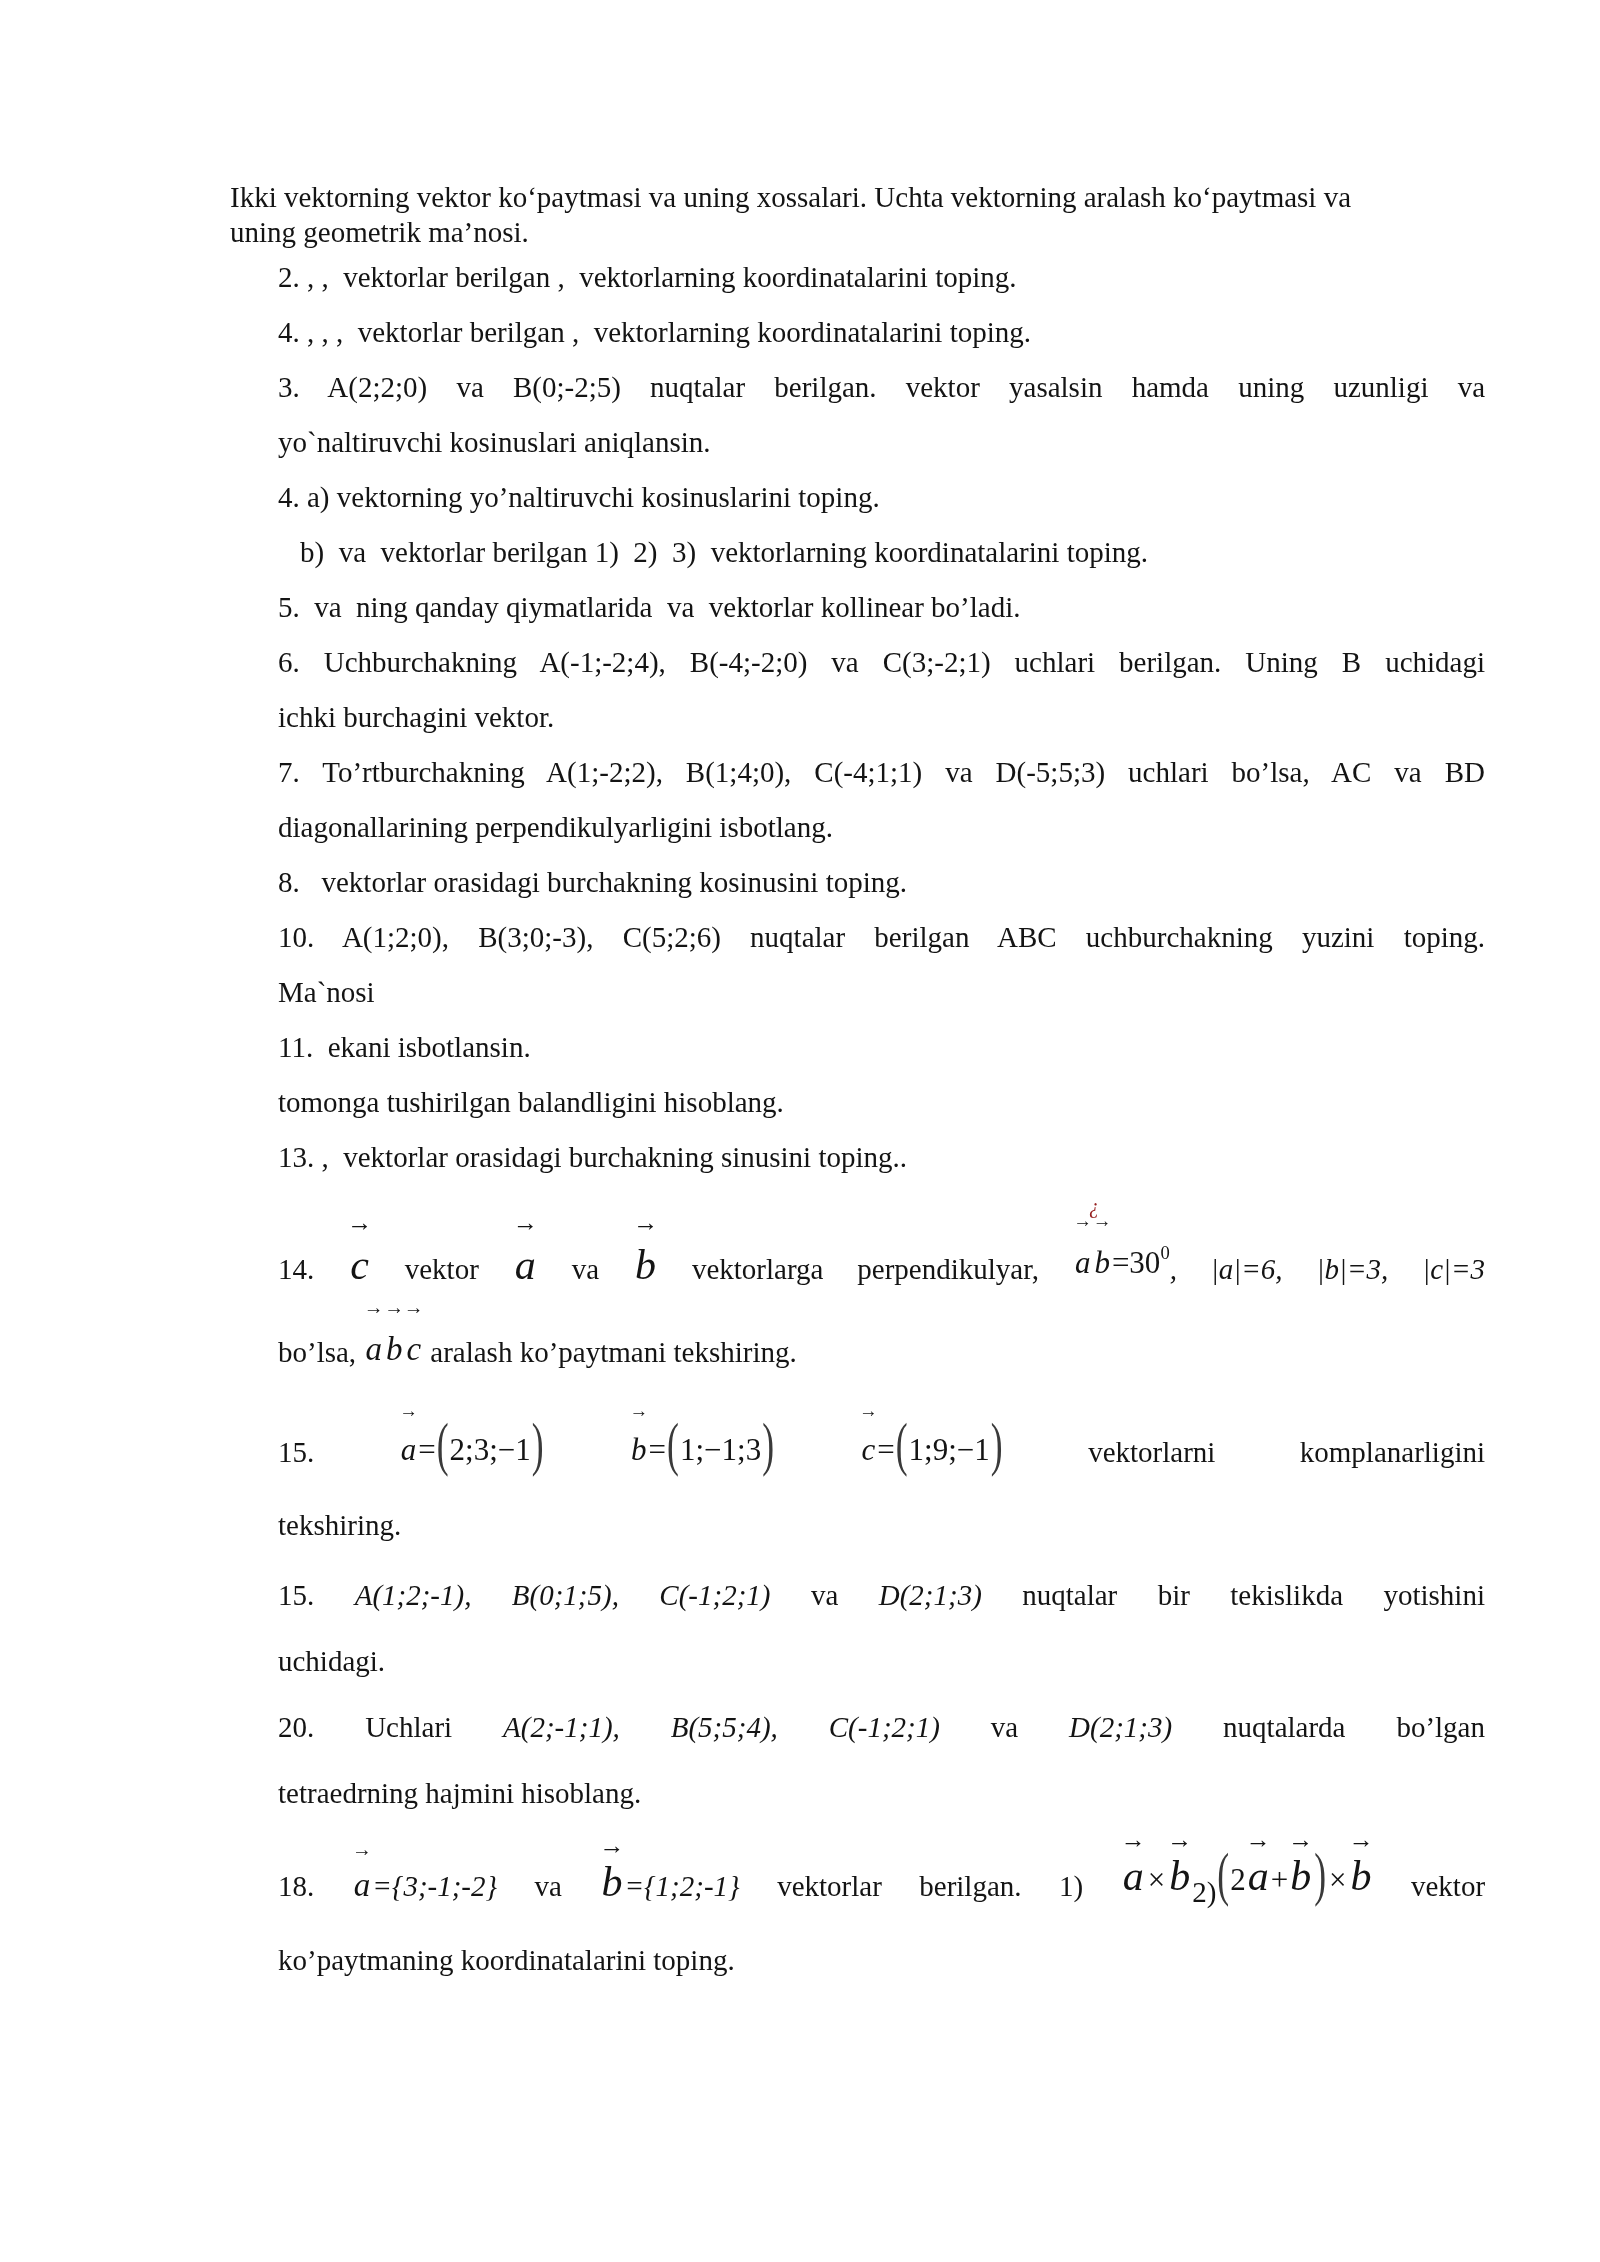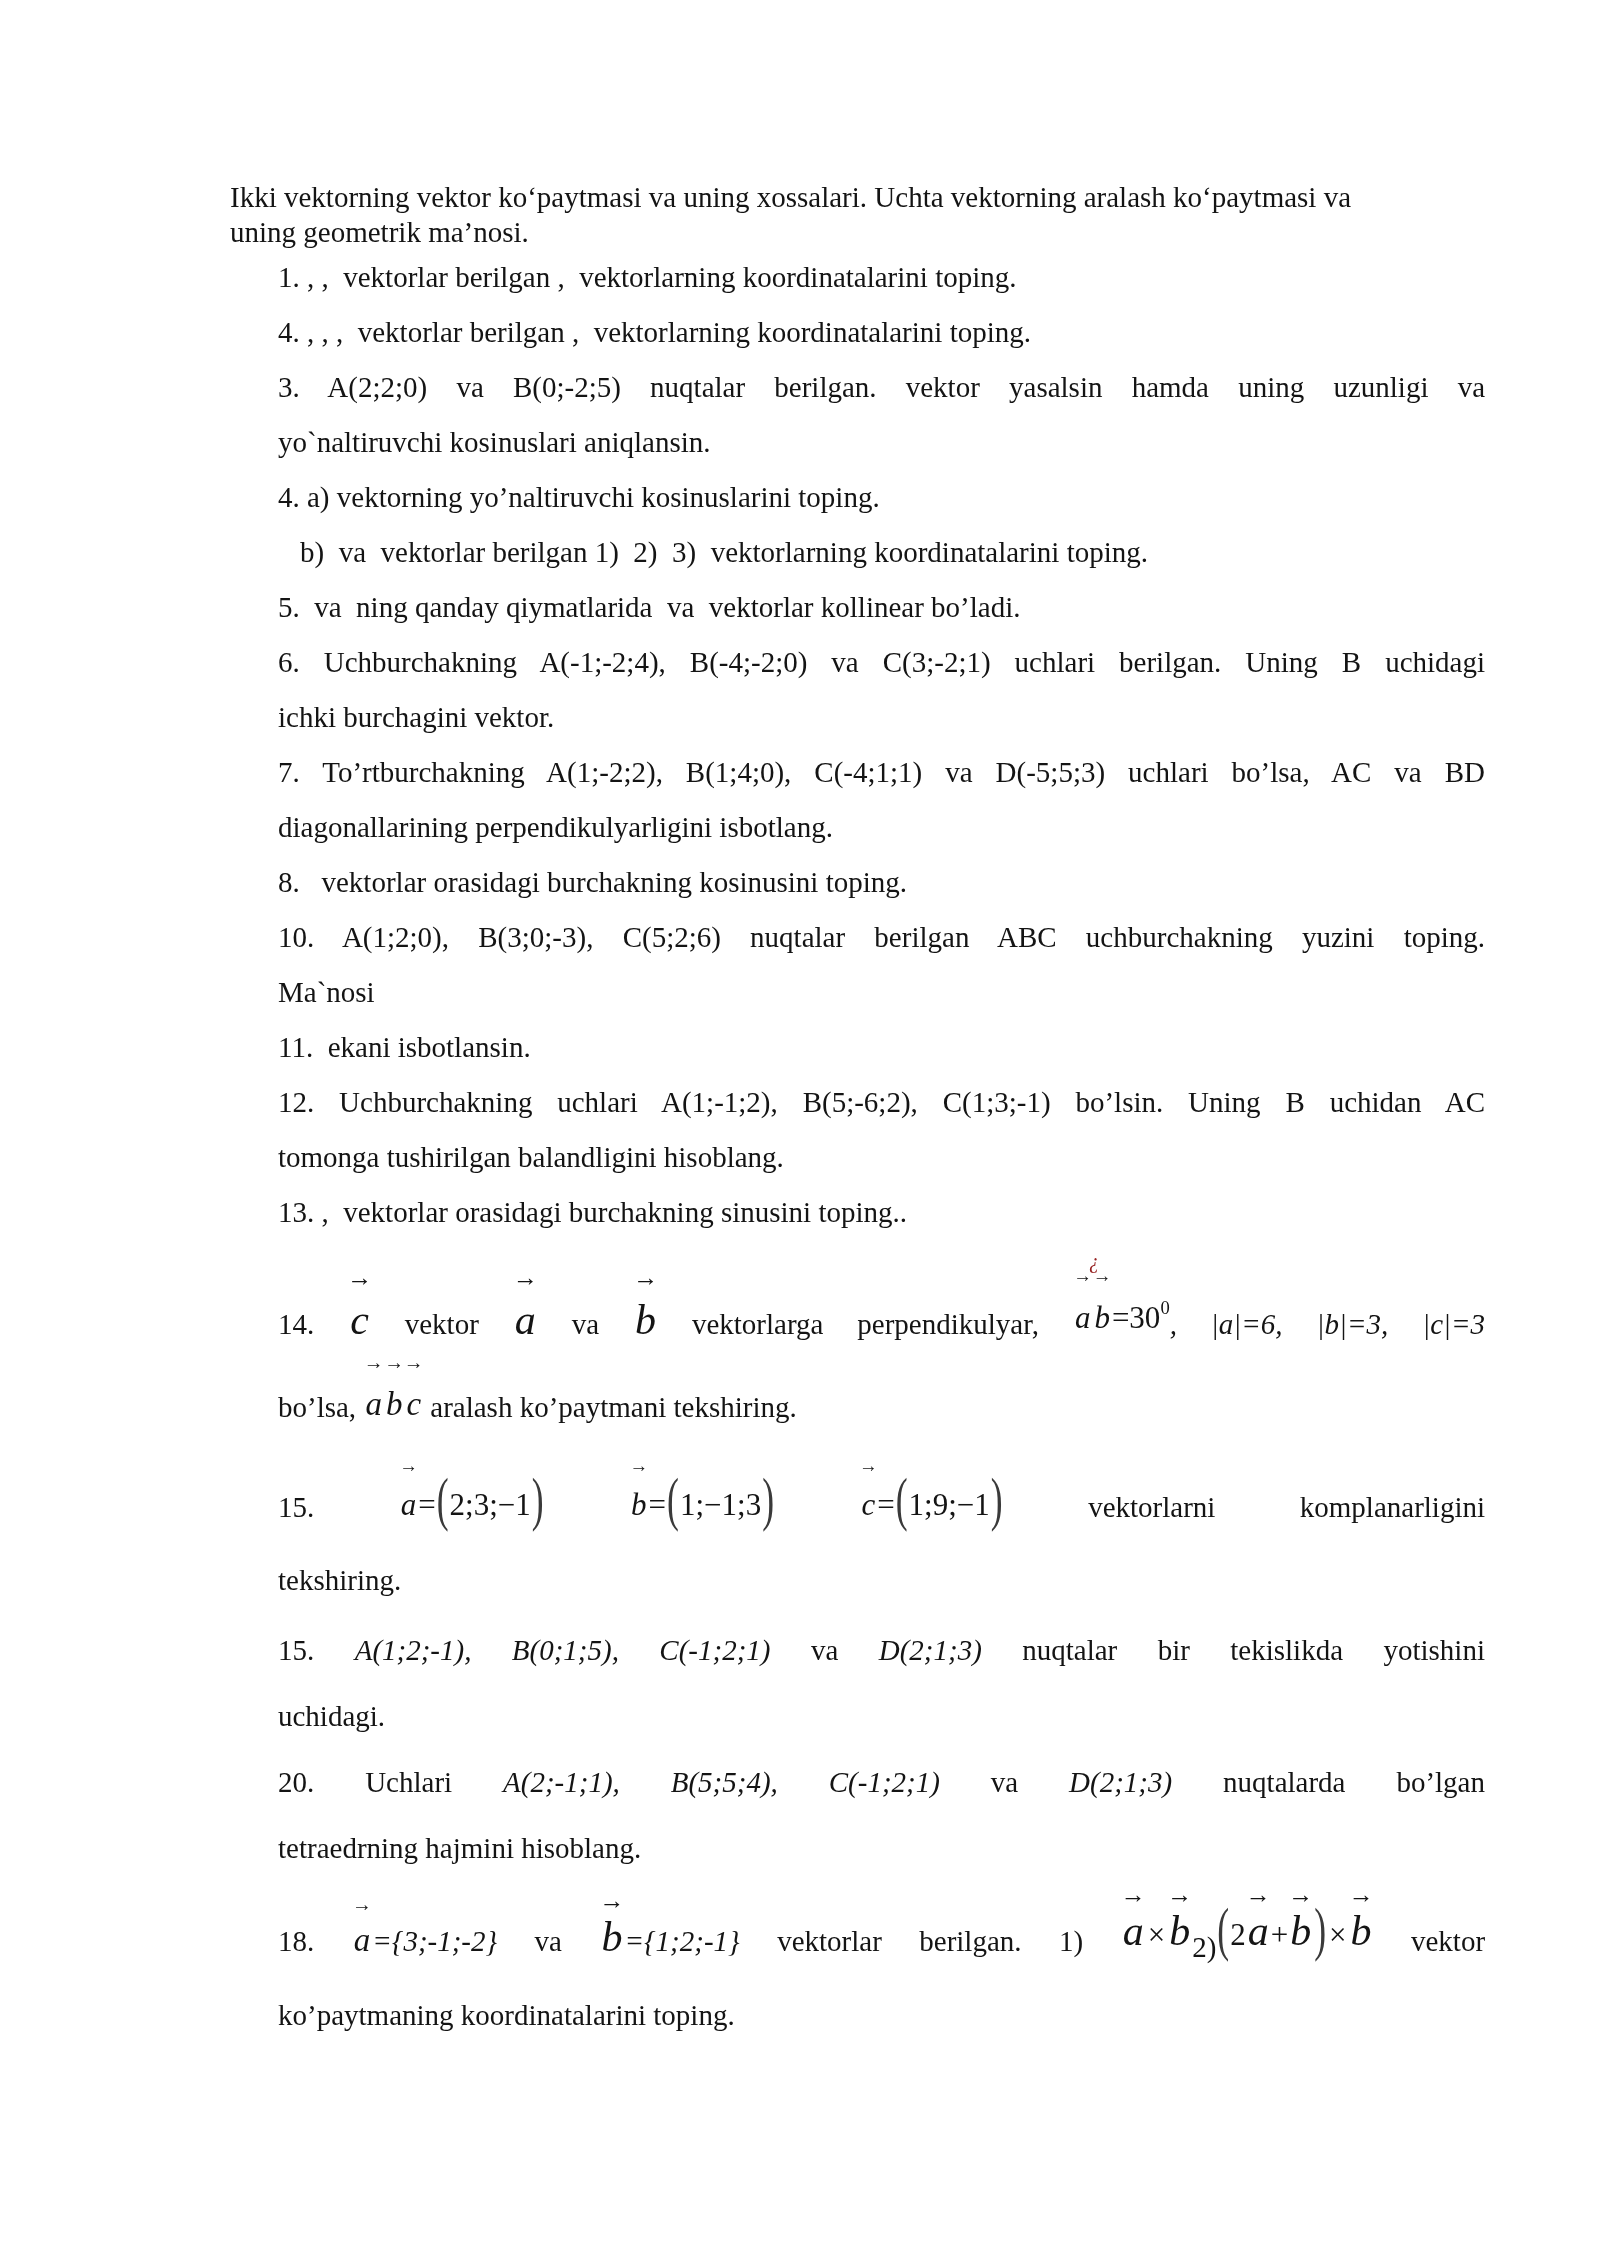--- a/index.html
+++ b/index.html
@@ -45,21 +45,21 @@
 
 <div class="page">
   <div class="doc">
 
     <div class="title">
       <span class="tline">Ikki vektorning vektor ko‘paytmasi va uning xossalari. Uchta vektorning aralash ko‘paytmasi va</span>
       <span class="tline">uning geometrik ma’nosi.</span>
     </div>
 
     <p class="item">
-        <span class="line ll">1. , ,  vektorlar berilgan ,  vektorlarning koordinatalarini toping.</span>
+        <span class="line ll">2. , ,  vektorlar berilgan ,  vektorlarning koordinatalarini toping.</span>
       </p>
     <p class="item">
         <span class="line ll">4. , , ,  vektorlar berilgan ,  vektorlarning koordinatalarini toping.</span>
       </p>
     <p class="item">
       <span class="line jl">3. A(2;2;0) va B(0;-2;5) nuqtalar berilgan. vektor yasalsin hamda uning uzunligi va</span>
       <span class="line ll">yo`naltiruvchi kosinuslari aniqlansin.</span>
     </p>
     <p class="item">
         <span class="line ll">4. a) vektorning yo’naltiruvchi kosinuslarini toping.</span>
@@ -82,21 +82,20 @@
         <span class="line ll">8.   vektorlar orasidagi burchakning kosinusini toping.</span>
       </p>
     <p class="item">
       <span class="line jl">10.  A(1;2;0),  B(3;0;-3),  C(5;2;6)  nuqtalar  berilgan  ABC  uchburchakning  yuzini  toping.</span>
       <span class="line ll">Ma`nosi</span>
     </p>
     <p class="item">
         <span class="line ll">11.  ekani isbotlansin.</span>
       </p>
     <p class="item">
-      <span class="line jl">12. Uchburchakning uchlari A(1;-1;2), B(5;-6;2), C(1;3;-1) bo’lsin. Uning B uchidan AC</span>
       <span class="line ll">tomonga tushirilgan balandligini hisoblang.</span>
     </p>
     <p class="item">
         <span class="line ll">13. ,  vektorlar orasidagi burchakning sinusini toping..</span>
       </p>
 
     <p class="item p14">
       <span class="line jl"><span>14.</span> <span class="vec xl"><span class="arr">→</span><span class="vl">c</span></span> <span>vektor</span> <span class="vec xl"><span class="arr">→</span><span class="vl">a</span></span> <span>va</span> <span class="vec xl"><span class="arr">→</span><span class="vl">b</span></span> <span>vektorlarga perpendikulyar,</span> <span class="grp"><span class="qm">¿</span><span class="vec sm"><span class="arr">→</span><span class="vl">a</span></span><span class="vec sm"><span class="arr">→</span><span class="vl">b</span></span><span>=30</span><sup>0</sup></span><span class="it">,  |a|=6,  |b|=3,  |c|=3</span></span>
       <span class="line ll"><span>bo’lsa,</span> <span class="fg"><span class="vec md"><span class="arr">→</span><span class="vl">a</span></span><span class="vec md"><span class="arr">→</span><span class="vl">b</span></span><span class="vec md"><span class="arr">→</span><span class="vl">c</span></span></span> <span>aralash ko’paytmani tekshiring.</span></span>
     </p>

